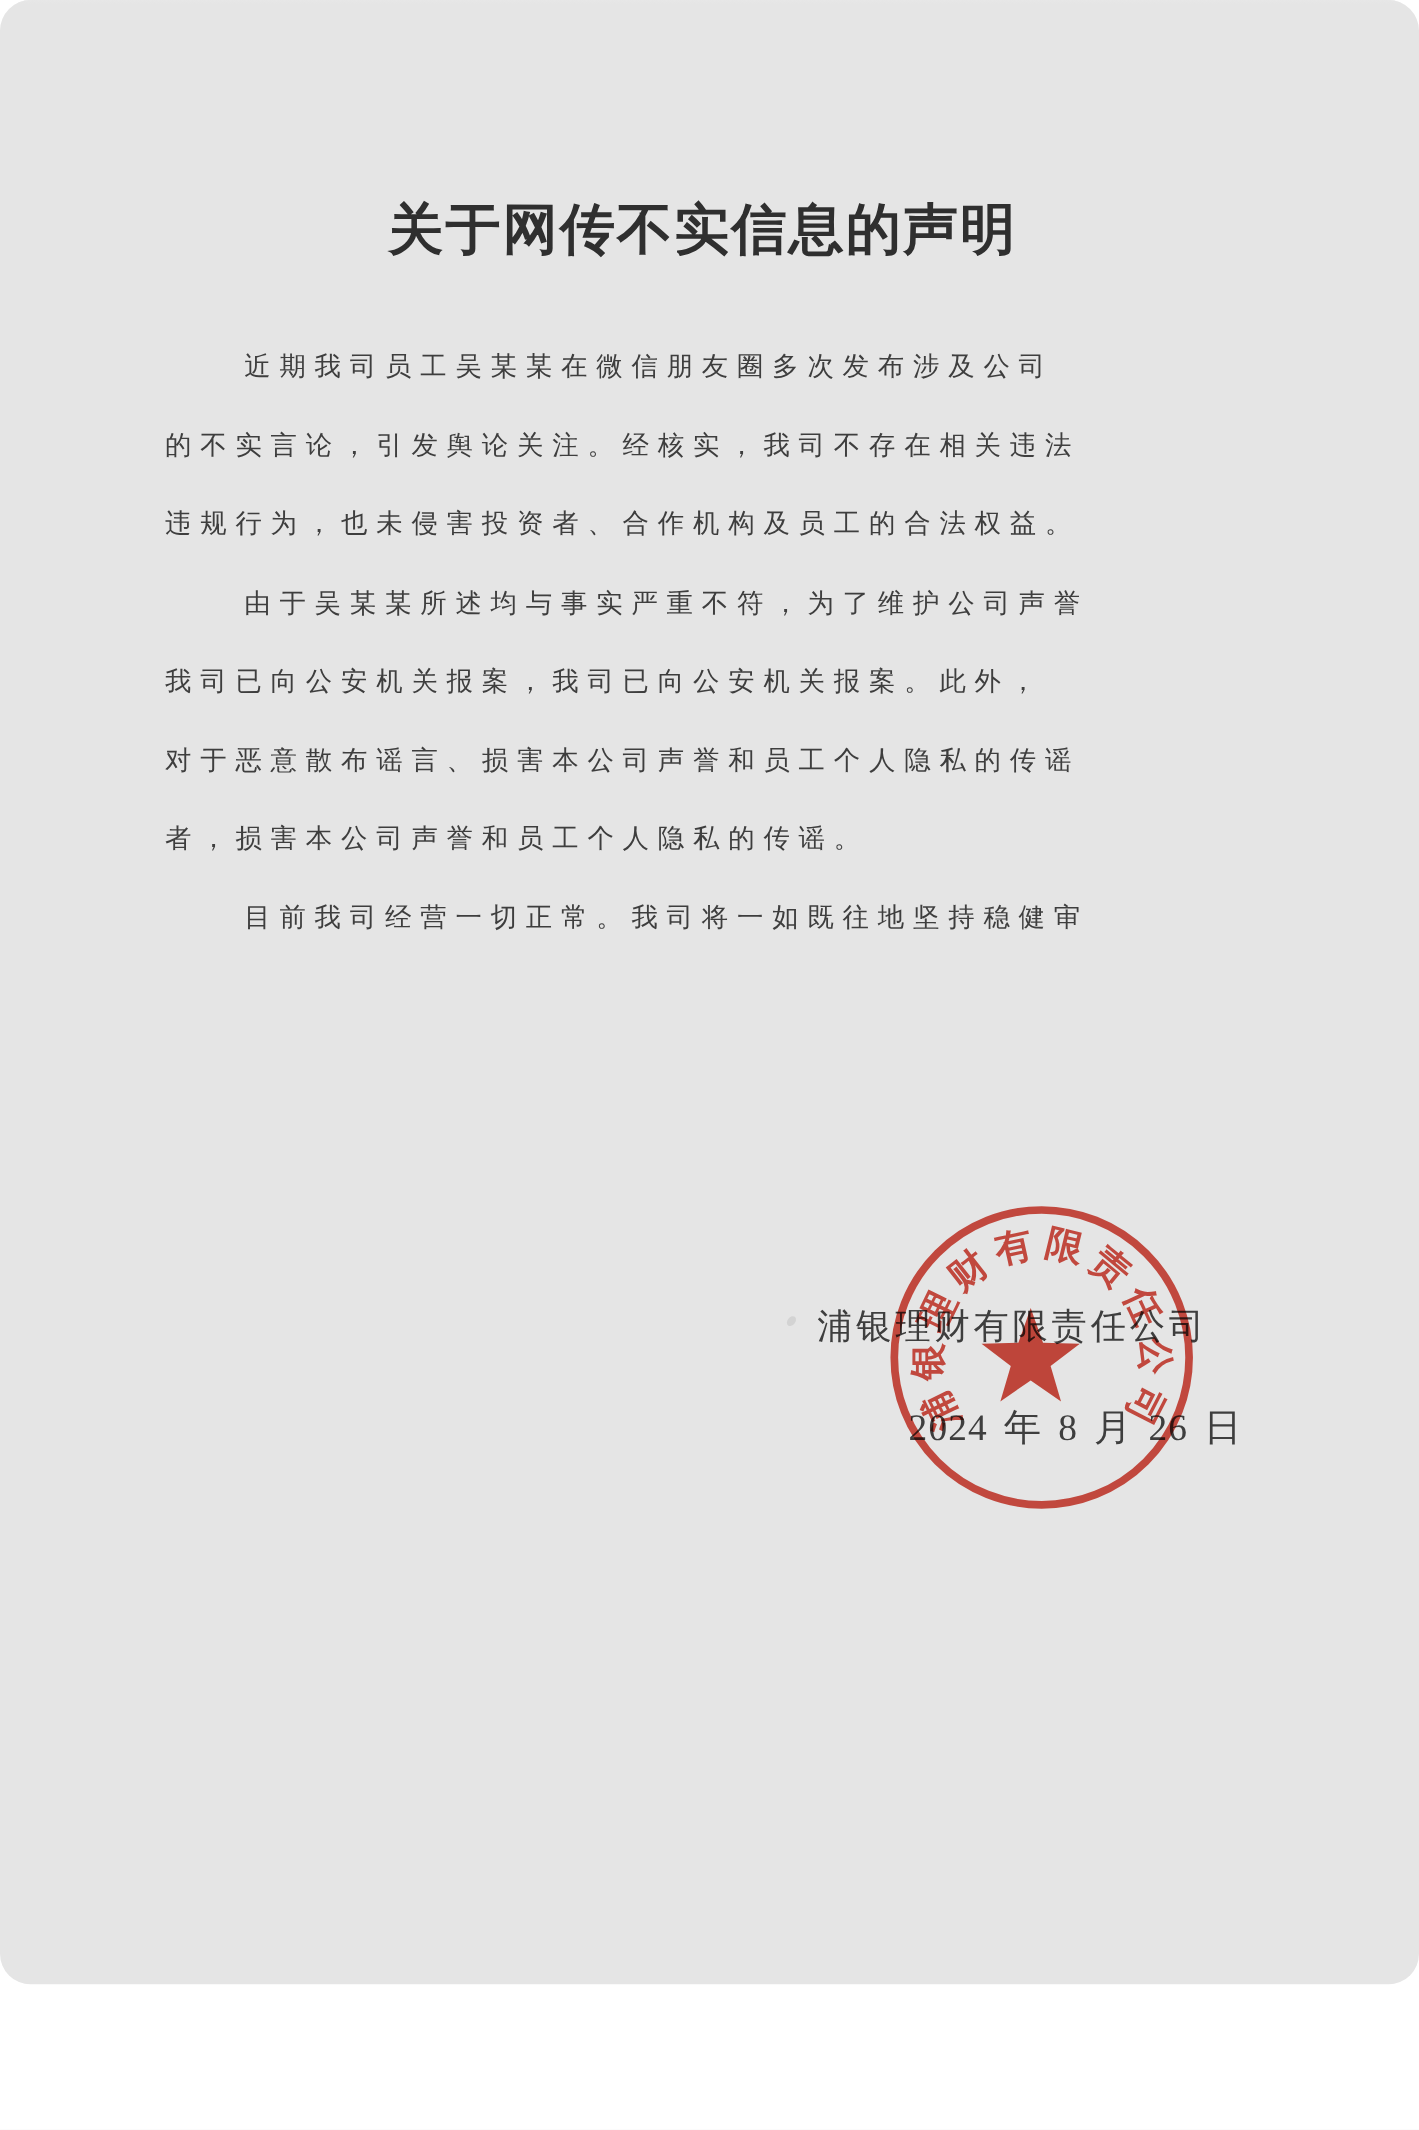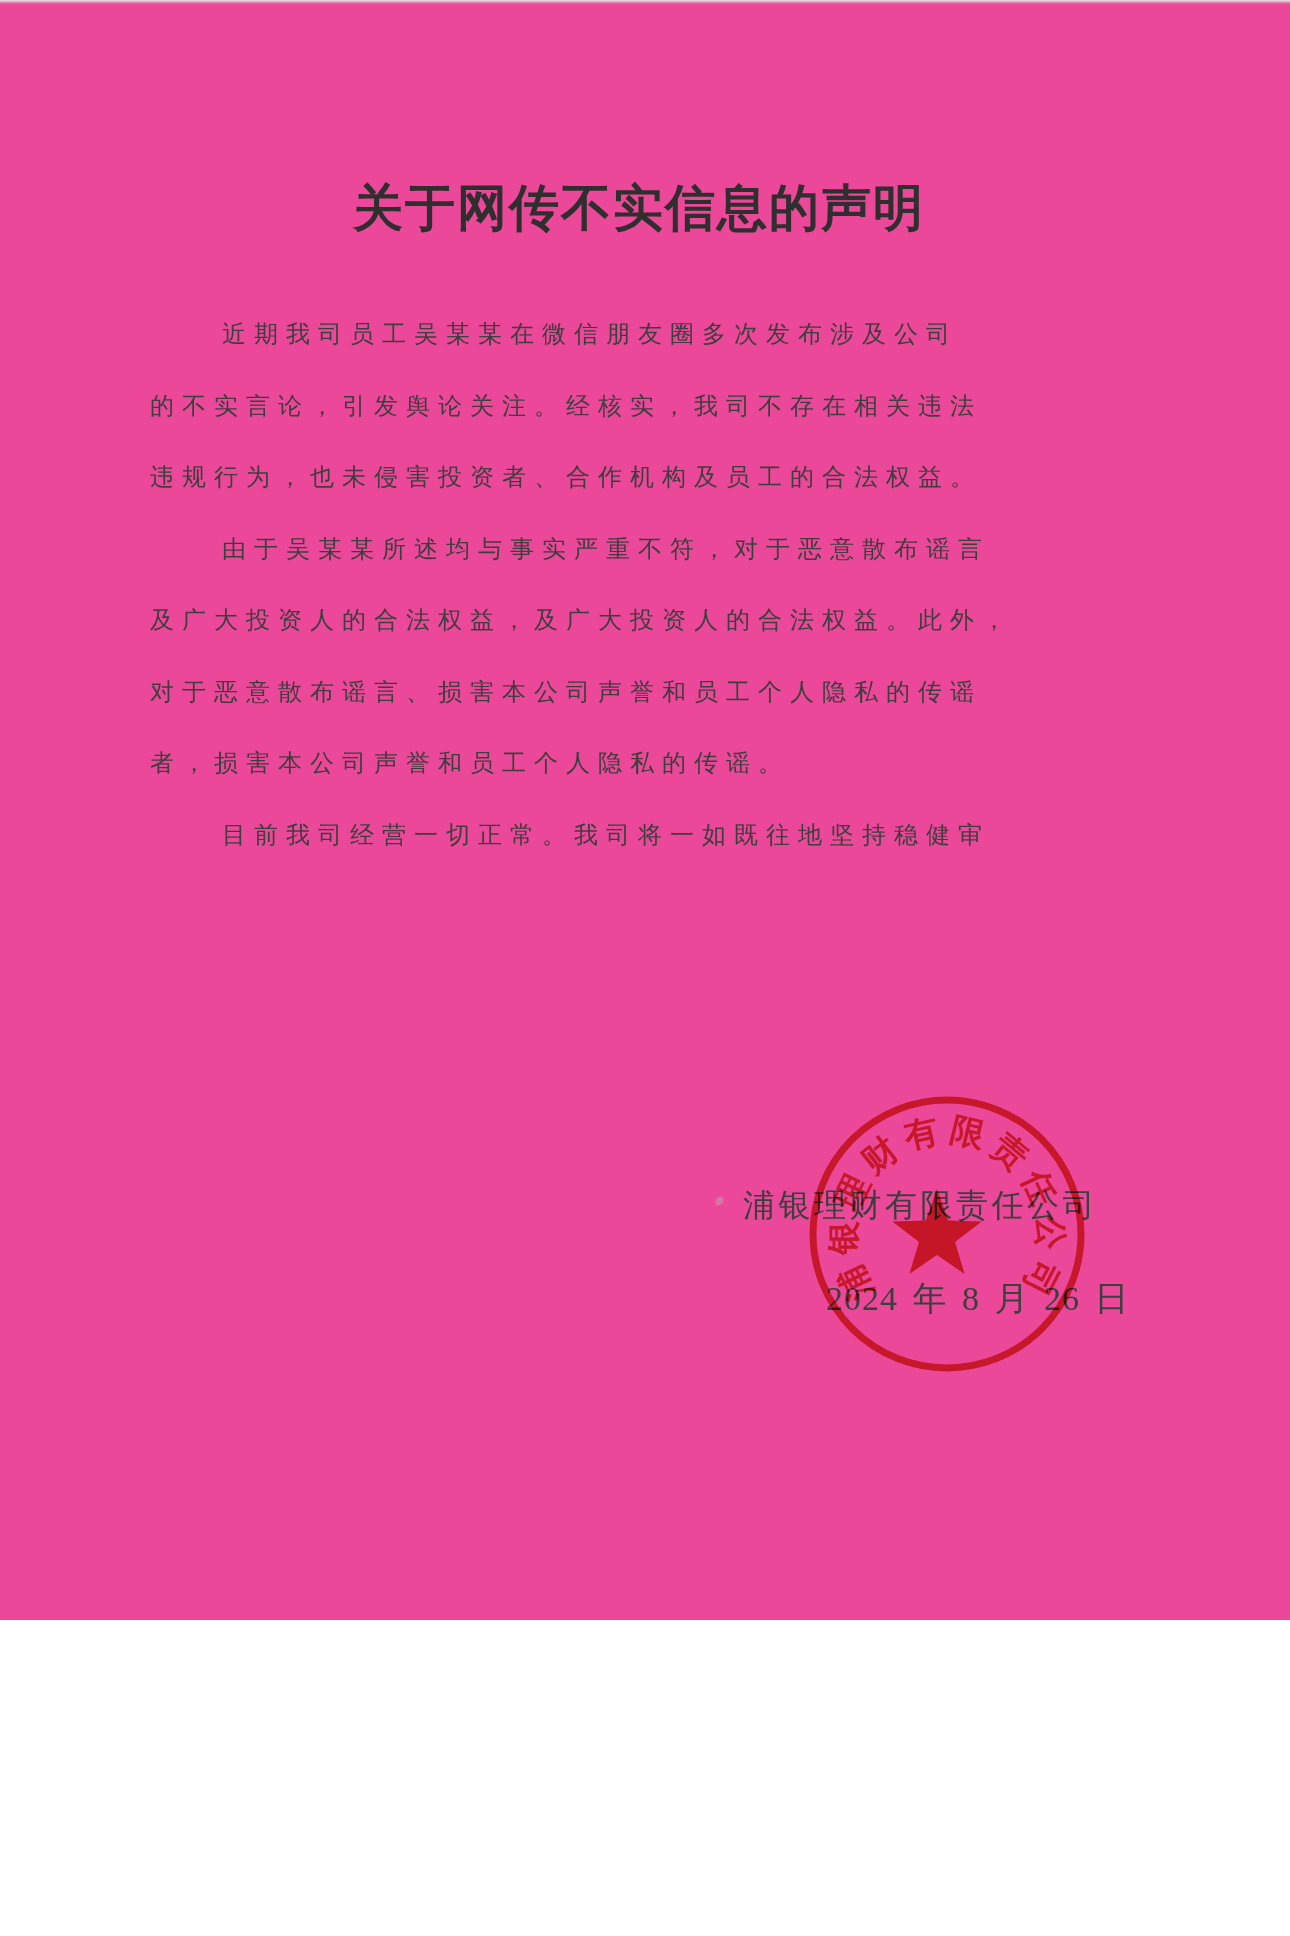--- a/index.html
+++ b/index.html
@@ -3,24 +3,25 @@
 <meta charset="utf-8">
 <style>
   html, body {
     margin: 0;
     padding: 0;
     background: #ffffff;
   }
   .page {
     position: relative;
     width: 1290px;
-    height: 1620px;
-    background: #ec4899;
+    height: 1804px;
+    background: #e5e5e5;
     overflow: hidden;
     font-family: "Liberation Serif", "DejaVu Serif", serif;
+    border-radius: 28px;
   }
   .scan-edge {
     position: absolute;
     top: 0; left: 0; right: 0;
     height: 4px;
     background: linear-gradient(#e7e7e7, rgba(255,255,255,0));
   }
   .title {
     position: absolute;
     top: 180px;
@@ -106,22 +107,22 @@
 <div class="page">
 
   <div class="scan-edge"></div>
 
   <h1 class="title">关于网传不实信息的声明</h1>
 
   <div class="body-text" id="paragraphs">
       <div class="line indent">近期我司员工吴某某在微信朋友圈多次发布涉及公司</div>
       <div class="line">的不实言论，引发舆论关注。经核实，我司不存在相关违法</div>
       <div class="line">违规行为，也未侵害投资者、合作机构及员工的合法权益。</div>
-      <div class="line indent">由于吴某某所述均与事实严重不符，对于恶意散布谣言</div>
-      <div class="line">及广大投资人的合法权益，及广大投资人的合法权益。此外，</div>
+      <div class="line indent">由于吴某某所述均与事实严重不符，为了维护公司声誉</div>
+      <div class="line">我司已向公安机关报案，我司已向公安机关报案。此外，</div>
       <div class="line">对于恶意散布谣言、损害本公司声誉和员工个人隐私的传谣</div>
       <div class="line">者，损害本公司声誉和员工个人隐私的传谣。</div>
       <div class="line indent">目前我司经营一切正常。我司将一如既往地坚持稳健审</div>
     </div>
 
   <div class="sig-company">浦银理财有限责任公司</div>
 
   <div class="sig-date">2024 年 8 月 26 日</div>
 
   <div class="stray-mark"></div>

